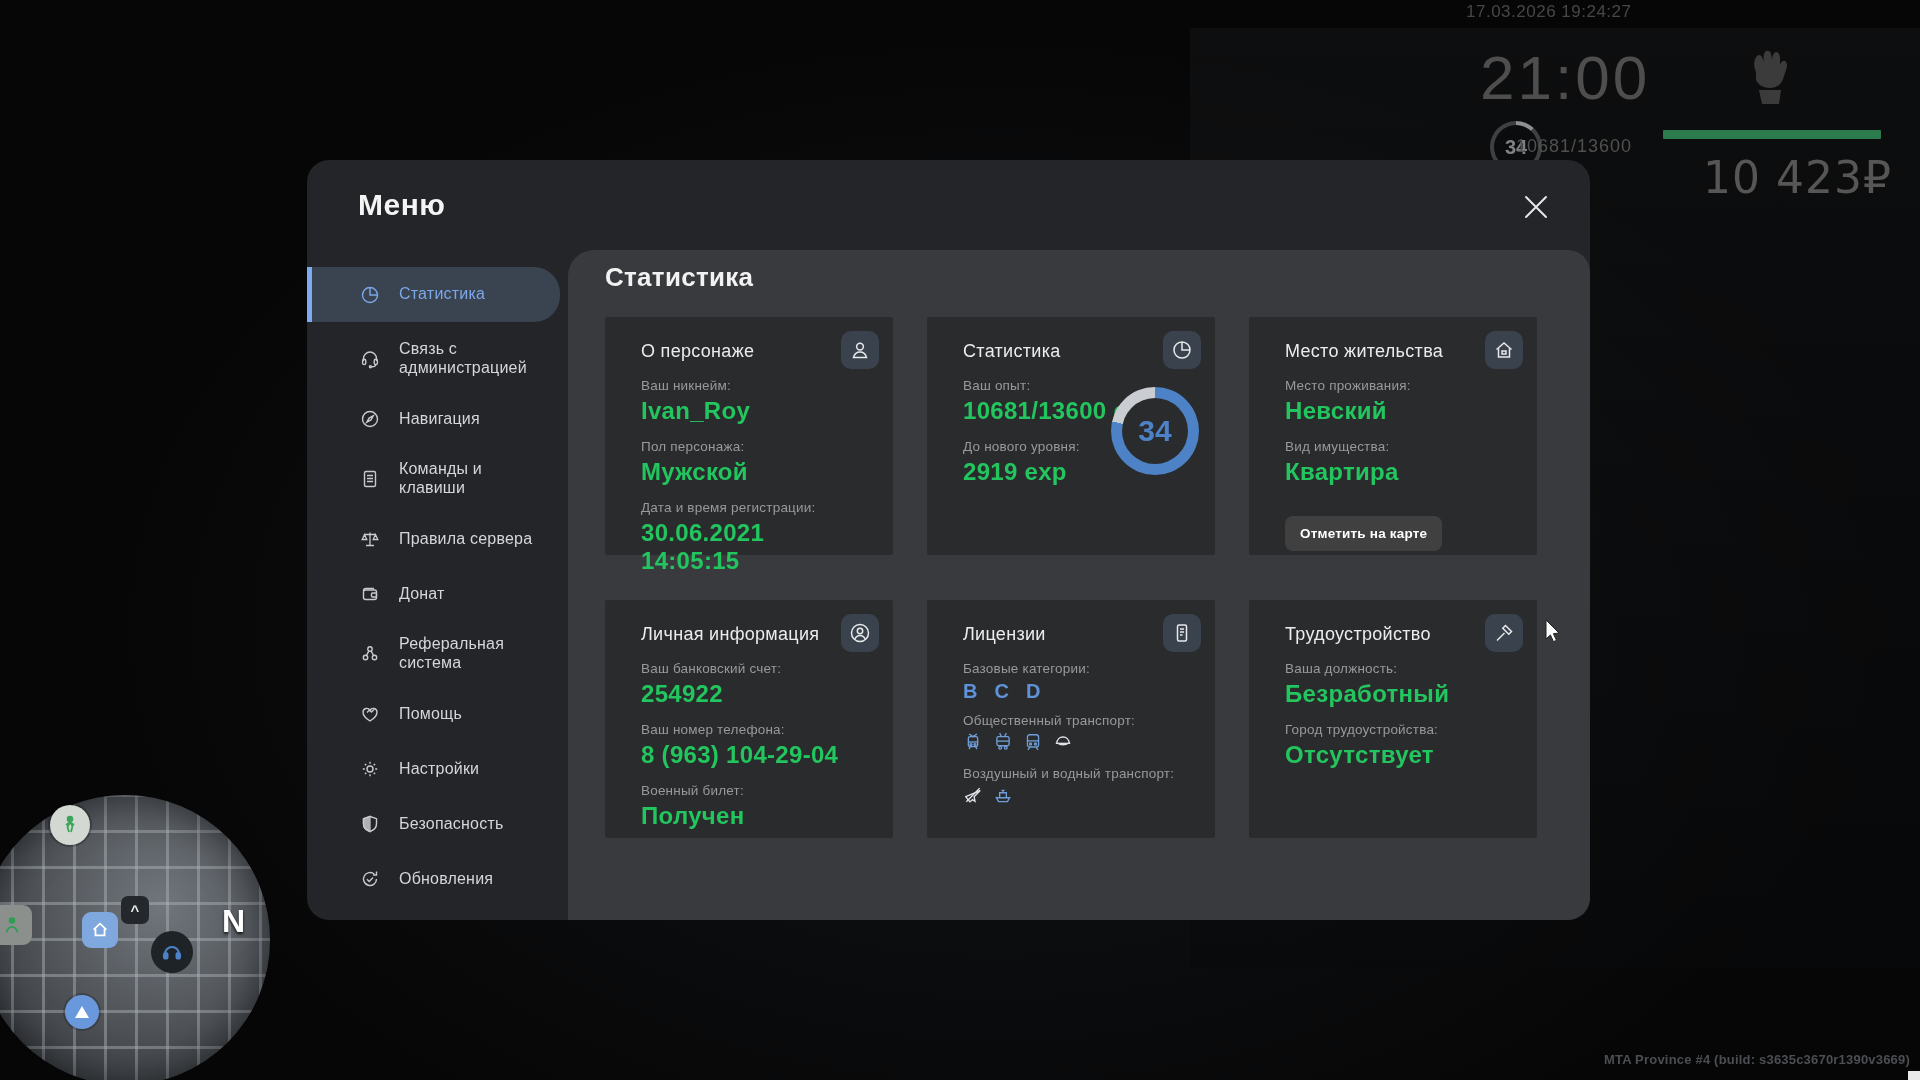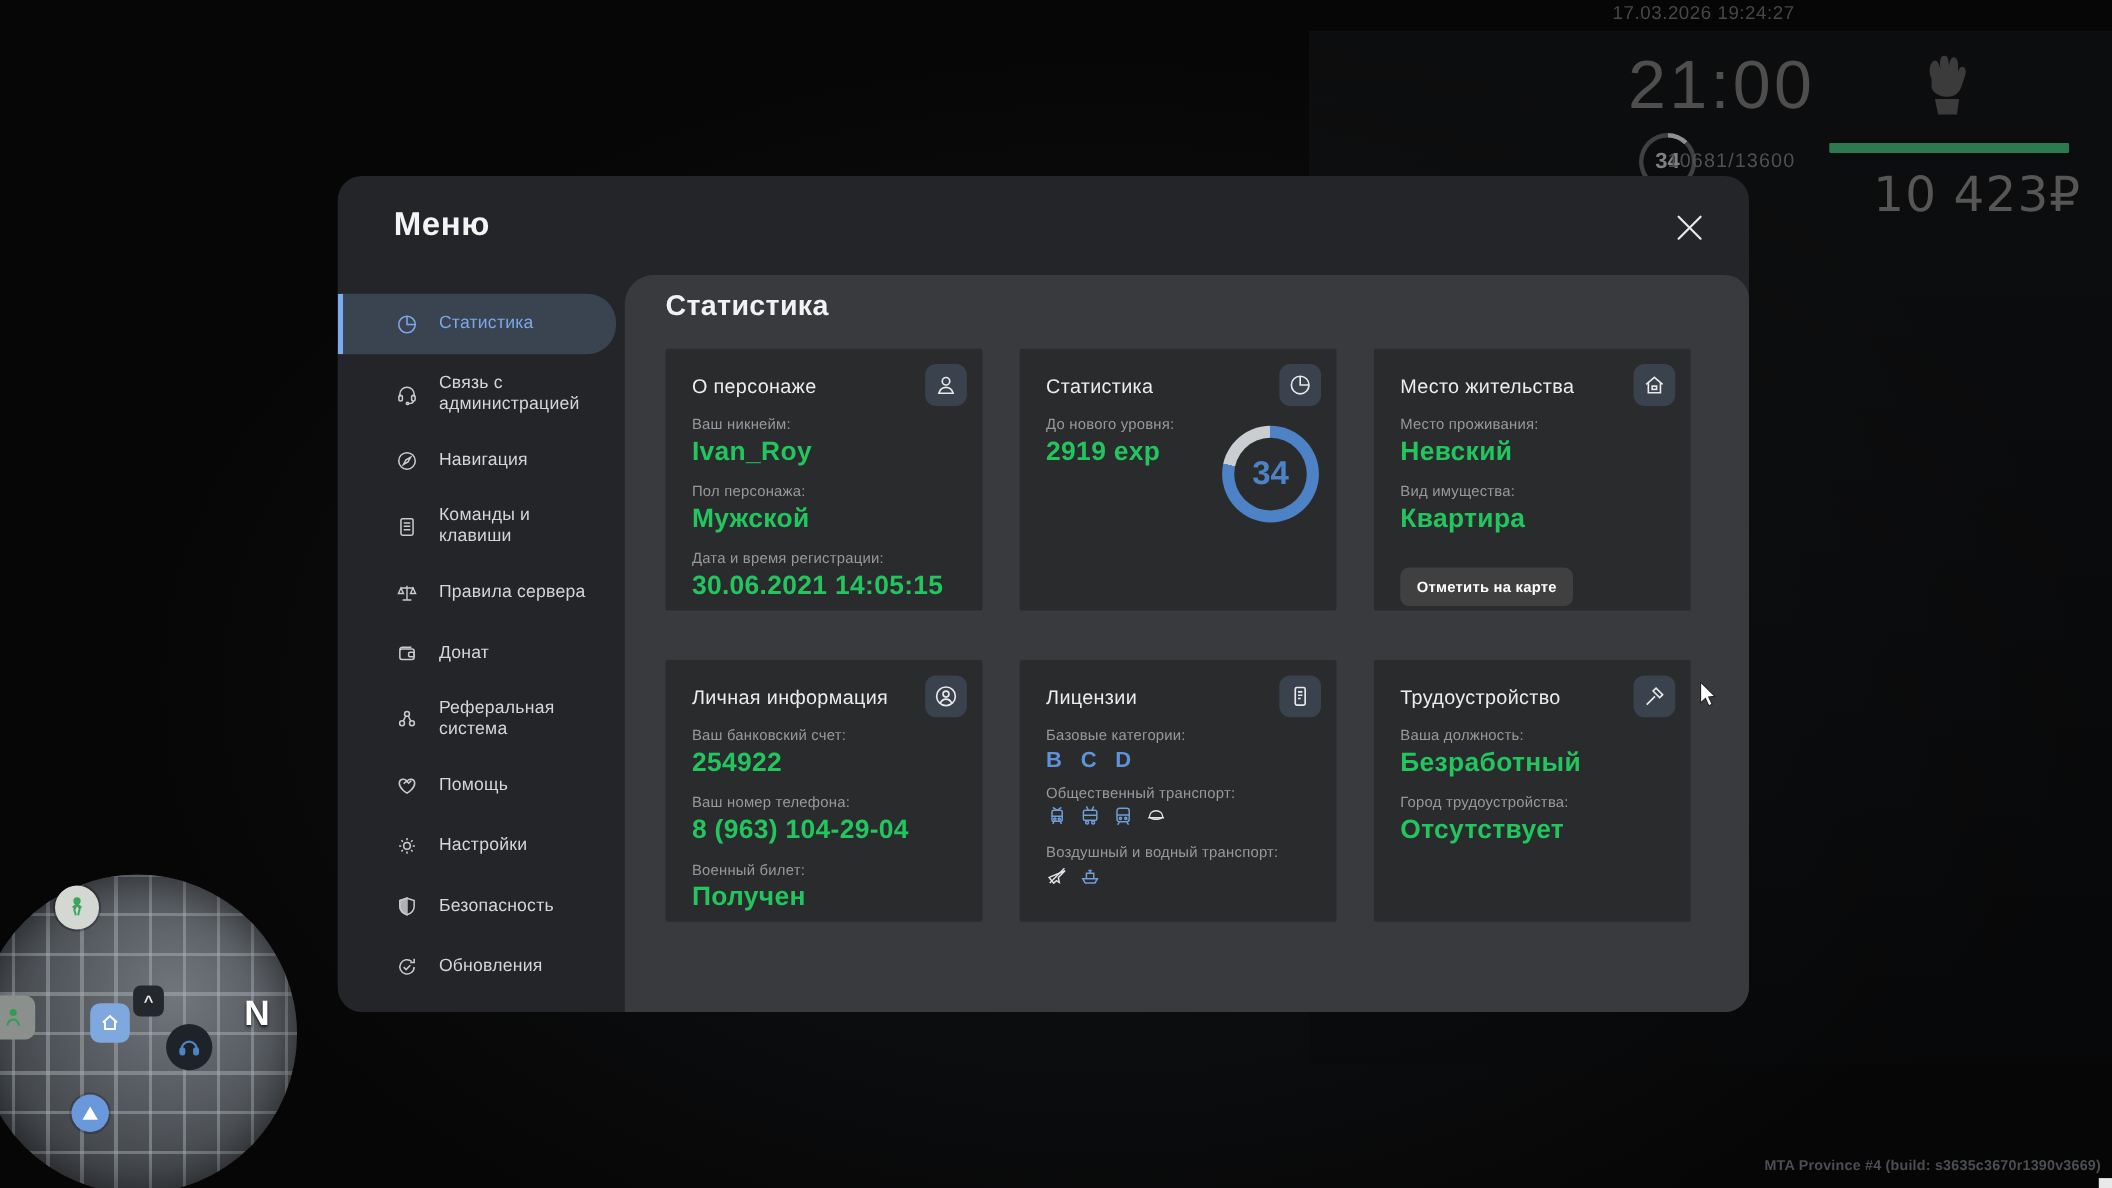--- a/index.html
+++ b/index.html
@@ -39,21 +39,21 @@
   .side-item.active { height:55px; width:253px; background:#3a4350; border-left:5px solid #7cabef;
     border-radius:0 26px 26px 0; padding-left:46px; }
   .side-item.active .s-icon, .side-item.active .s-label { color:#7ca7e8; }
 
   .content { left:261px; top:90px; width:1022px; height:670px; background:#393a3d;
     border-radius:26px 22px 22px 0; }
   .content-heading { left:37px; top:12px; font-size:26px; font-weight:bold; color:#f2f2f3; letter-spacing:.3px; }
 
   .cards { left:37px; top:67px; display:grid; grid-template-columns:repeat(3,288px); grid-auto-rows:238px;
     column-gap:34px; row-gap:45px; }
-  .card { position:relative; background:#2a2b2d; border-radius:2px; padding:20px 24px; }
+  .card { position:relative; background:#2a2b2d; border-radius:2px; padding:20px 36px; }
   .badge { position:absolute; right:14px; top:14px; width:38px; height:38px; border-radius:10px;
     background:#3a424d; display:grid; place-items:center; color:#e8e9ea; }
   .card-title { font-size:18px; color:#ececee; letter-spacing:.3px; margin:4px 0 16px; font-weight:500; }
   .row { margin-bottom:14px; }
   .lbl { font-size:13.5px; color:#98999c; margin-bottom:4px; letter-spacing:.2px; }
   .val { font-size:24px; font-weight:bold; color:#22c55e; letter-spacing:.3px; }
 
   .donut { position:absolute; right:16px; top:70px; width:88px; height:88px; border-radius:50%; }
   .donut .hole { position:absolute; inset:11px; border-radius:50%; background:#2a2b2d;
     display:grid; place-items:center; font-size:30px; font-weight:bold; color:#4d82c6; }
@@ -261,20 +261,24 @@
         </div>
 
         <div class="card">
           <div class="badge">
             <svg width="24" height="24" viewBox="0 0 24 24" fill="none" stroke="currentColor" stroke-width="1.5">
                 <circle cx="12" cy="12" r="8"></circle>
                 <path d="M12 4v8h8"></path>
               </svg>
           </div>
           <div class="card-title">Статистика</div>
+          <div class="row">
+            <div class="lbl">Ваш опыт:</div>
+            <div class="val">10681/13600 exp</div>
+          </div>
           <div class="row" style="width:150px">
             <div class="lbl">До нового уровня:</div>
             <div class="val">2919 exp</div>
           </div>
           <div class="donut" style="background: conic-gradient(rgb(77, 130, 198) 0deg, rgb(77, 130, 198) 78.5%, rgb(202, 206, 211) 78.5%, rgb(202, 206, 211) 100%);">
             <div class="hole">34</div>
           </div>
         </div>
 
         <div class="card">

